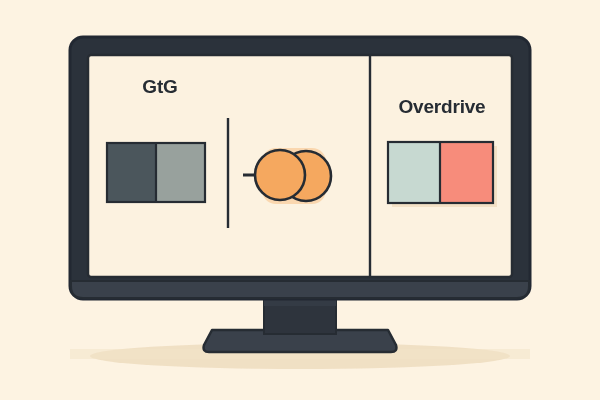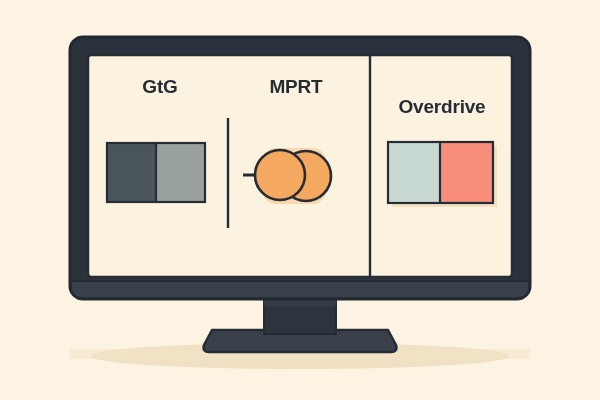--- a/index.html
+++ b/index.html
@@ -93,17 +93,16 @@
       <rect x="388" y="142" width="52" height="61" fill="#C7D9D1"></rect>
       <rect x="440" y="142" width="53" height="61" fill="#F78C7B"></rect>
       <rect x="388" y="142" width="105" height="61" fill="none" stroke="#262C33" stroke-width="2.2"></rect>
       <line x1="440" y1="142" x2="440" y2="203" stroke="#262C33" stroke-width="2.2"></line>
     </g>
 
   </svg>
 
   <div class="panel-label" id="label-gtg">GtG</div>
 
-  <div class="panel-label" id="label-mprt">MPRT</div>
 
   <div class="panel-label" id="label-od">Overdrive</div>
 
 </div>
 
 </body></html>

